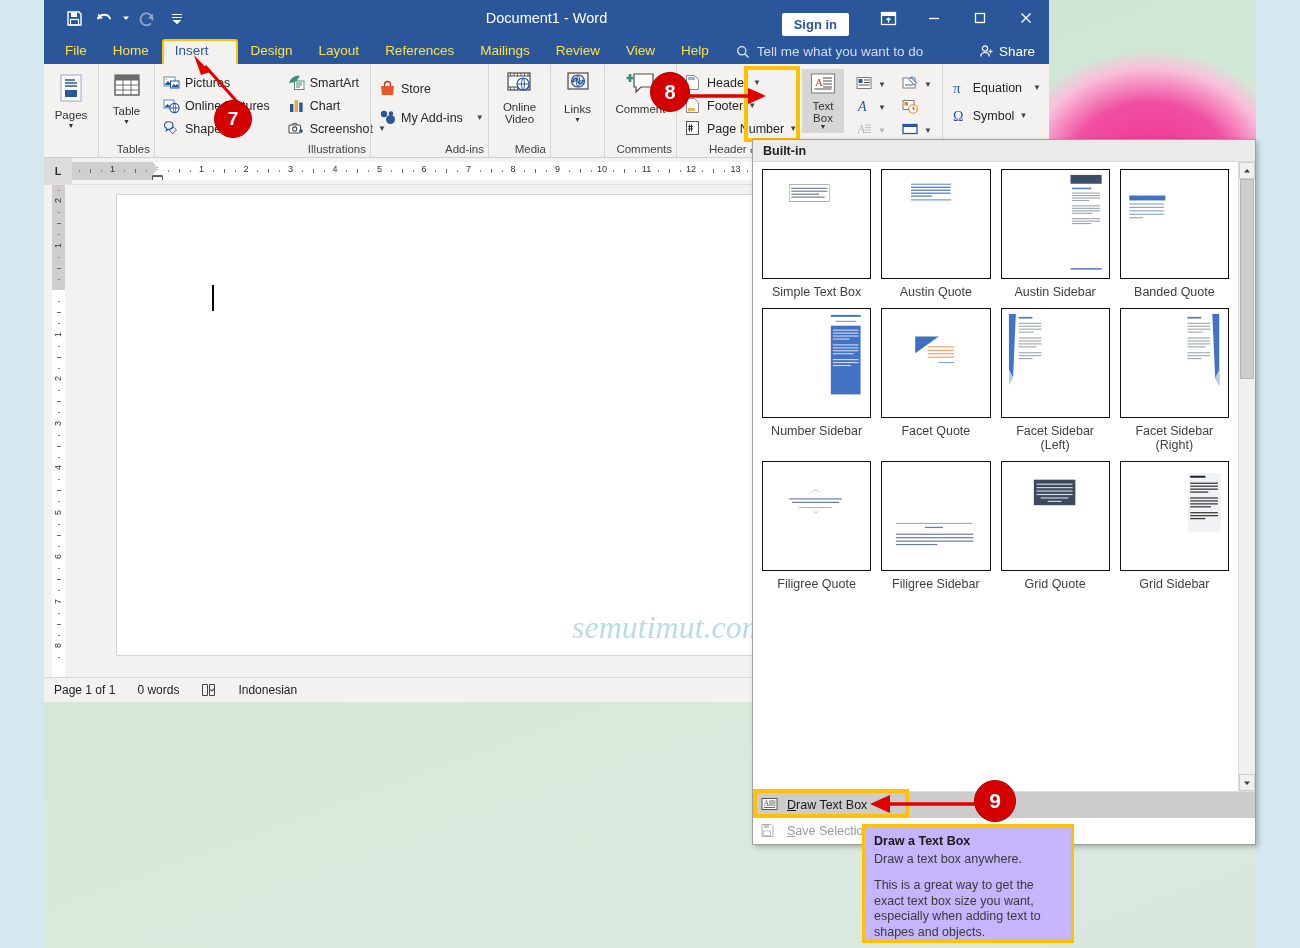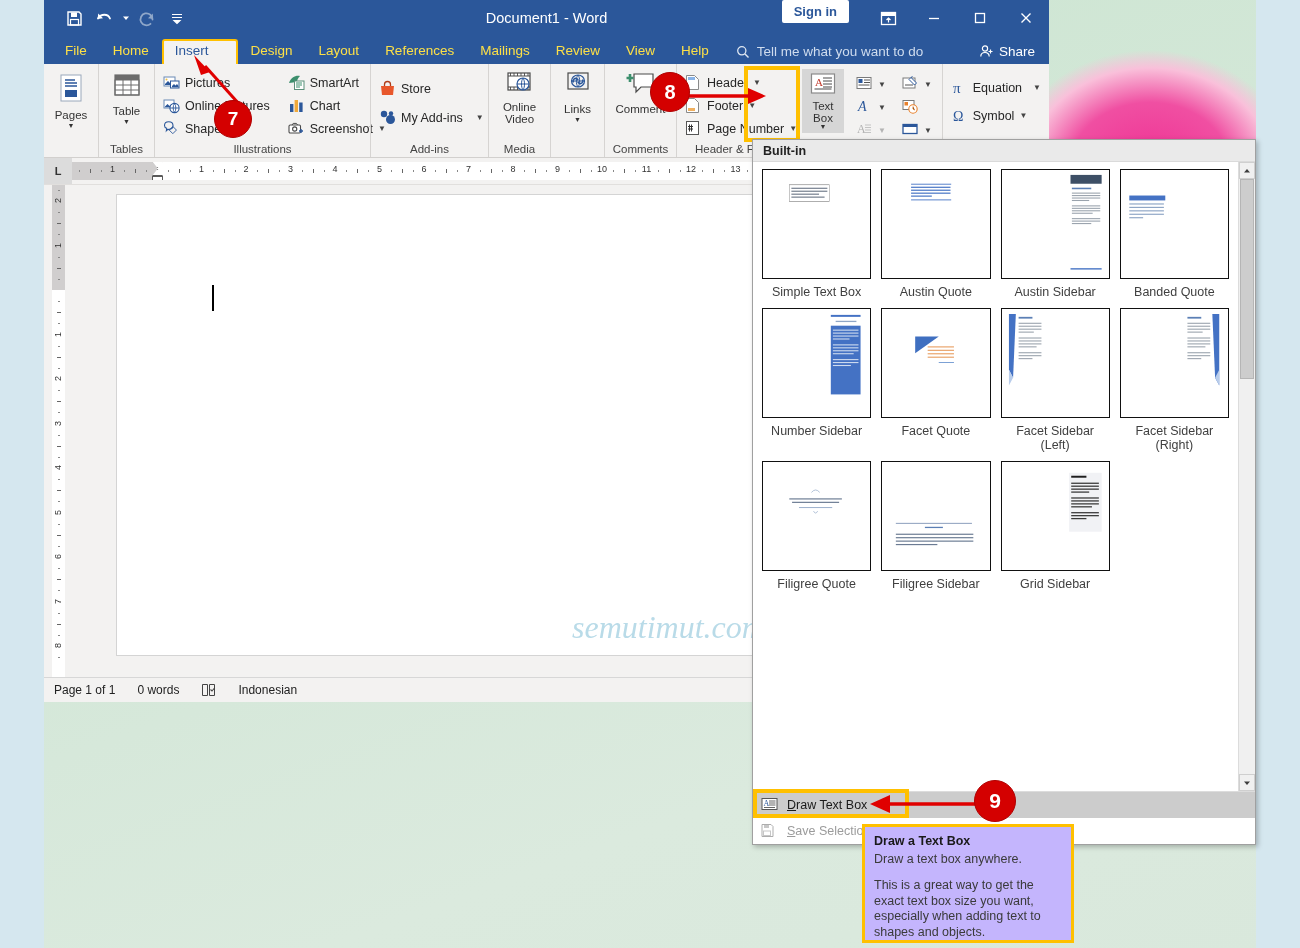--- a/index.html
+++ b/index.html
@@ -47,21 +47,21 @@
   .qat-btn {
     width:28px;height:26px;display:flex;align-items:center;justify-content:center;
     cursor:default;
   }
   .qat-btn svg { display:block; }
   .win-title {
     position:absolute; left:0; right:0; text-align:center;
     font-size:14.5px; color:#fff; pointer-events:none;
   }
   .title-right {
-    margin-left:auto; display:flex; align-items:flex-start; height:100%;
+    margin-left:auto; display:flex; align-items:flex-end; height:100%;
   }
   .signin {
     background:#fff; color:#2b579a; font-size:13px; font-weight:bold;
     padding:4px 12px; border-radius:2px; margin-right:16px; cursor:pointer;
   }
   .ribbon-disp, .wbtn {
     width:46px; height:36px; display:flex; align-items:center; justify-content:center;
     cursor:pointer;
   }
 
@@ -95,21 +95,21 @@
     flex:0 0 92px; background:#f3f2f1; display:flex; align-items:stretch;
     position:relative; border-bottom:1px solid #d2d0ce;
   }
   .rgroup {
     display:flex; flex-direction:column; position:relative;
     padding:3px 4px 0 4px;
   }
   .rgroup + .rgroup { border-left:1px solid #d6d4d2; }
   .rgroup-body { flex:1; display:flex; align-items:flex-start; padding-top:2px; }
   .rgroup-label {
-    font-size:11.5px; color:#444; text-align:center; height:16px; line-height:16px;
+    font-size:11.5px; color:#444; text-align:right; height:16px; line-height:16px;
   }
   .bigbtn {
     width:50px; display:flex; flex-direction:column; align-items:center;
     font-size:11.5px; color:#333; cursor:pointer; padding-top:2px;
   }
   .bigbtn .ic { margin-bottom:2px; }
   .bigbtn .lbl { line-height:12px; text-align:center; }
   .bigbtn .car { font-size:7px; line-height:8px; margin-top:1px; }
   .smallcol { display:flex; flex-direction:column; gap:2px; padding-top:3px;}
   .smallbtn {
@@ -997,20 +997,34 @@
                 <rect x="20" y="73" width="112" height="1.2"></rect>
                 <rect x="20" y="76.5" width="112" height="1.2"></rect>
                 <rect x="20" y="80" width="112" height="1.2"></rect>
                 <rect x="20" y="83.5" width="60" height="1.2"></rect>
               </g>
             </svg></div>
           <div class="gal-name">Filigree Sidebar</div>
         </div>
         <div class="gal-cell">
           <div class="gal-thumb"><svg width="100%" height="100%" viewBox="0 0 155 110" preserveAspectRatio="none">
+              <rect x="46" y="18" width="60" height="26" fill="#3d4a5e"></rect>
+             <g fill="#cfd7e2">
+                <rect x="50" y="22" width="52" height="1.2"></rect>
+                <rect x="50" y="25.5" width="52" height="1.2"></rect>
+                <rect x="50" y="29" width="52" height="1.2"></rect>
+                <rect x="50" y="32.5" width="52" height="1.2"></rect>
+                <rect x="56" y="36" width="40" height="1.2"></rect>
+                <rect x="66" y="39.5" width="20" height="1.2"></rect>
+              </g>
+            </svg></div>
+          <div class="gal-name">Grid Quote</div>
+        </div>
+        <div class="gal-cell">
+          <div class="gal-thumb"><svg width="100%" height="100%" viewBox="0 0 155 110" preserveAspectRatio="none">
               <rect x="97" y="11" width="47" height="60" fill="#f1f2f5"></rect>
              <rect x="100" y="14" width="22" height="2" fill="#1f1f1f"></rect>
              <g fill="#3a3a3a">
                 <rect x="100" y="21" width="40" height="1.3"></rect>
                 <rect x="100" y="24" width="40" height="1.3"></rect>
                 <rect x="100" y="27" width="40" height="1.3"></rect>
                 <rect x="100" y="30" width="26" height="1.3"></rect>
              <rect x="100" y="36" width="40" height="1.3"></rect>
                 <rect x="100" y="39" width="40" height="1.3"></rect>
                 <rect x="100" y="42" width="40" height="1.3"></rect>

